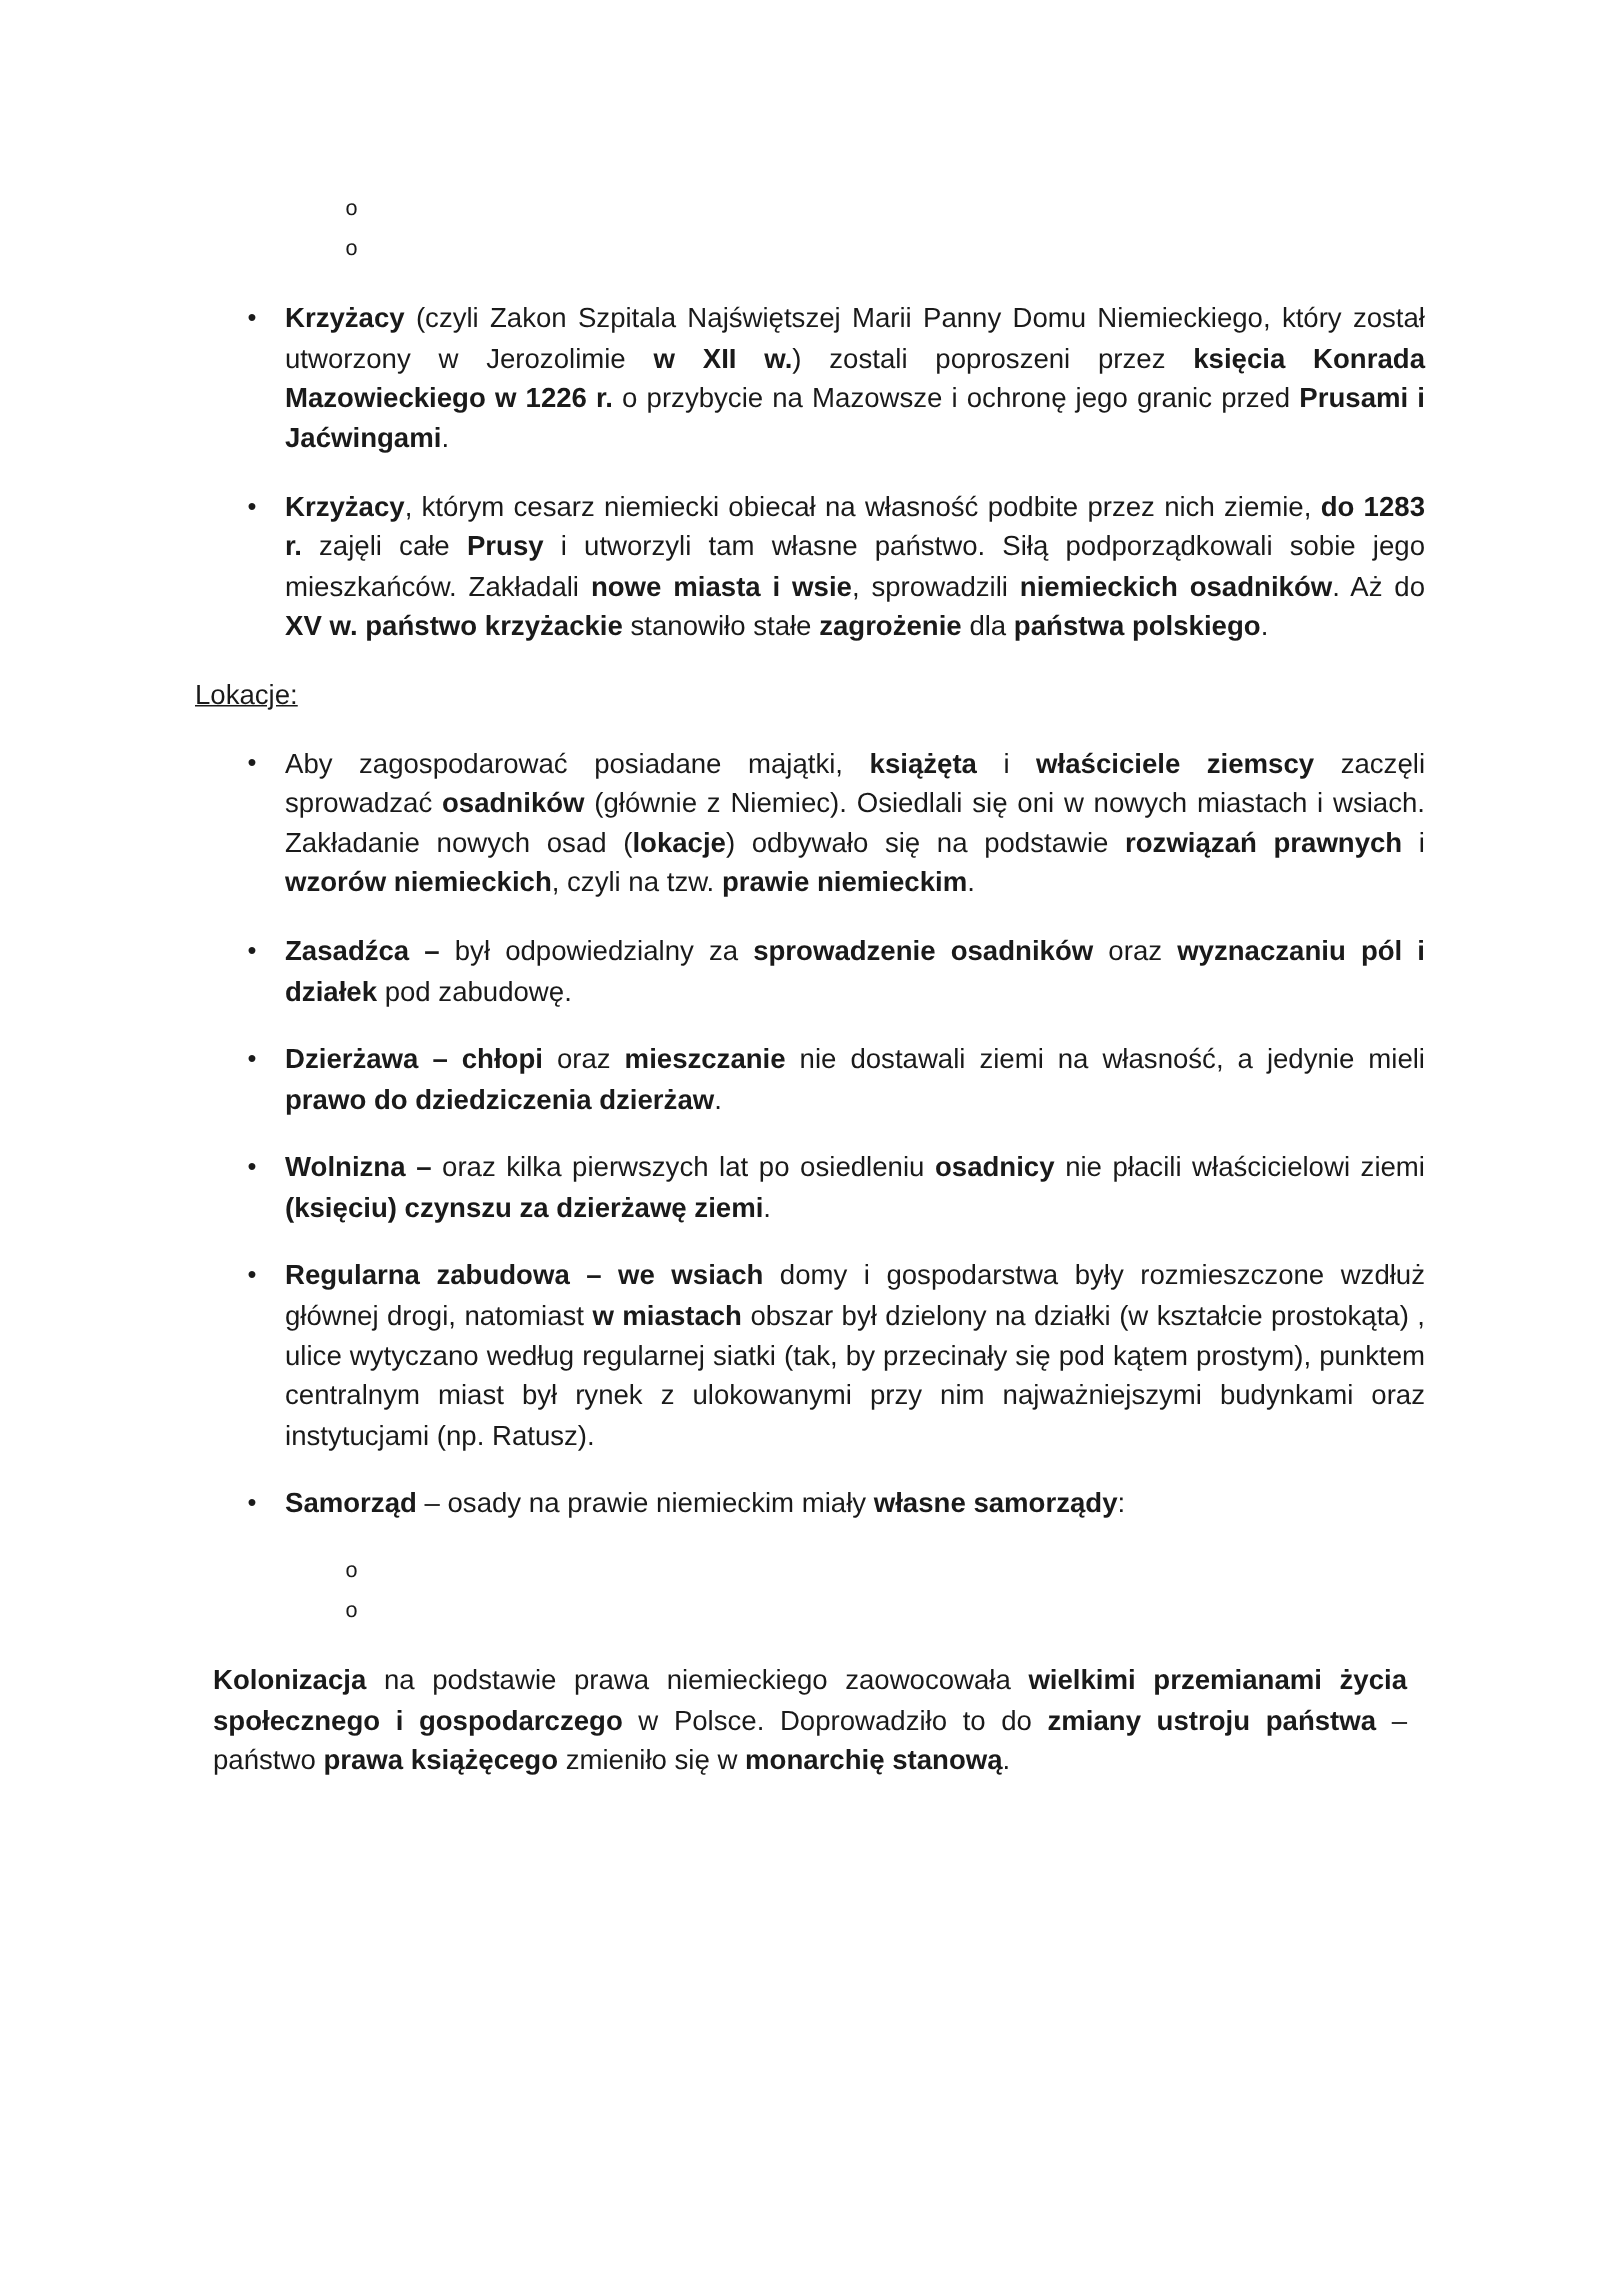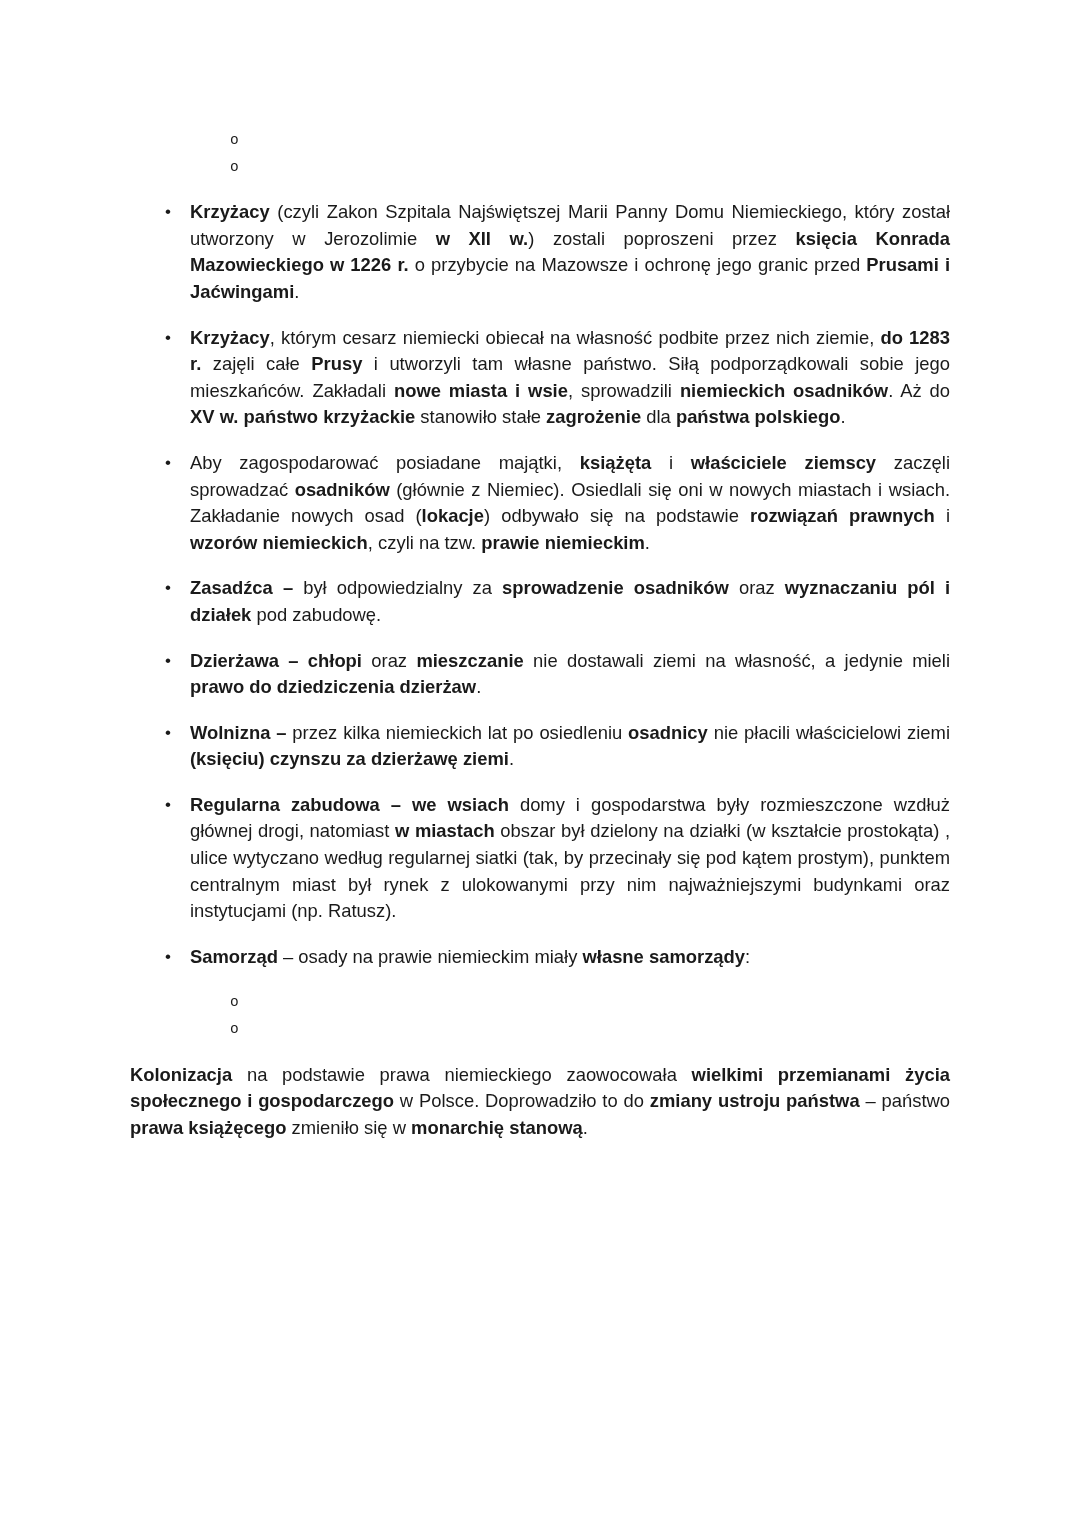--- a/index.html
+++ b/index.html
@@ -34,21 +34,21 @@
     width: 132px;
     padding-left: 100px;
     font-family: "Liberation Mono", monospace;
     font-size: 14.5px;
   }
   .body { flex: 1 1 auto; text-align: justify; }
   .heading {
     text-decoration: underline;
     margin: 0 0 19px 0;
   }
-  .closing { text-align: justify; margin: 0; }
+  .closing { text-align: justify; margin: 12px; }
   .rb { font-weight: bold; }
 </style>
 </head>
 <body>
 
 <div class="page">
 
   <div class="sublist">
     <div class="li l2">
       <div class="marker">o</div>
@@ -61,39 +61,40 @@
   <div class="li l1">
     <div class="marker">•</div>
     <div class="body"><span class="rb">Krzyżacy</span><span> (czyli Zakon Szpitala Najświętszej Marii Panny Domu Niemieckiego, który został utworzony w Jerozolimie </span><span class="rb">w XII w.</span><span>) zostali poproszeni przez </span><span class="rb">księcia Konrada Mazowieckiego w 1226 r.</span><span> o przybycie na Mazowsze i ochronę jego granic przed </span><span class="rb">Prusami i Jaćwingami</span><span>.</span></div>
   </div>
 
   <div class="li l1">
     <div class="marker">•</div>
     <div class="body"><span class="rb">Krzyżacy</span><span>, którym cesarz niemiecki obiecał na własność podbite przez nich ziemie, </span><span class="rb">do 1283 r.</span><span> zajęli całe </span><span class="rb">Prusy</span><span> i utworzyli tam własne państwo. Siłą podporządkowali sobie jego mieszkańców. Zakładali </span><span class="rb">nowe miasta i wsie</span><span>, sprowadzili </span><span class="rb">niemieckich osadników</span><span>. Aż do </span><span class="rb">XV w.</span><span> </span><span class="rb">państwo krzyżackie</span><span> stanowiło stałe </span><span class="rb">zagrożenie</span><span> dla </span><span class="rb">państwa polskiego</span><span>.</span></div>
   </div>
 
+  <div class="heading">Lokacje:</div>
 
   <div class="li l1">
     <div class="marker">•</div>
     <div class="body"><span>Aby zagospodarować posiadane majątki, </span><span class="rb">książęta</span><span> i </span><span class="rb">właściciele ziemscy</span><span> zaczęli sprowadzać </span><span class="rb">osadników</span><span> (głównie z Niemiec). Osiedlali się oni w nowych miastach i wsiach. Zakładanie nowych osad (</span><span class="rb">lokacje</span><span>) odbywało się na podstawie </span><span class="rb">rozwiązań prawnych</span><span> i </span><span class="rb">wzorów niemieckich</span><span>, czyli na tzw. </span><span class="rb">prawie niemieckim</span><span>.</span></div>
   </div>
 
   <div class="li l1">
     <div class="marker">•</div>
     <div class="body"><span class="rb">Zasadźca –</span><span> był odpowiedzialny za </span><span class="rb">sprowadzenie osadników</span><span> oraz </span><span class="rb">wyznaczaniu pól i działek</span><span> pod zabudowę.</span></div>
   </div>
 
   <div class="li l1">
     <div class="marker">•</div>
     <div class="body"><span class="rb">Dzierżawa – chłopi</span><span> oraz </span><span class="rb">mieszczanie</span><span> nie dostawali ziemi na własność, a jedynie mieli </span><span class="rb">prawo do dziedziczenia dzierżaw</span><span>.</span></div>
   </div>
 
   <div class="li l1">
     <div class="marker">•</div>
-    <div class="body"><span class="rb">Wolnizna –</span><span> przez kilka niemieckich lat po osiedleniu </span><span class="rb">osadnicy</span><span> nie płacili właścicielowi ziemi </span><span class="rb">(księciu) czynszu za dzierżawę ziemi</span><span>.</span></div>
+    <div class="body"><span class="rb">Wolnizna –</span><span> oraz kilka pierwszych lat po osiedleniu </span><span class="rb">osadnicy</span><span> nie płacili właścicielowi ziemi </span><span class="rb">(księciu) czynszu za dzierżawę ziemi</span><span>.</span></div>
   </div>
 
   <div class="li l1">
     <div class="marker">•</div>
     <div class="body"><span class="rb">Regularna zabudowa – we wsiach</span><span> domy i gospodarstwa były rozmieszczone wzdłuż głównej drogi, natomiast </span><span class="rb">w miastach</span><span> obszar był dzielony na działki (w kształcie prostokąta) , ulice wytyczano według regularnej siatki (tak, by przecinały się pod kątem prostym), punktem centralnym miast był rynek z ulokowanymi przy nim najważniejszymi budynkami oraz instytucjami (np. Ratusz).</span></div>
   </div>
 
   <div class="li l1">
     <div class="marker">•</div>
     <div class="body"><span class="rb">Samorząd</span><span> – osady na prawie niemieckim miały </span><span class="rb">własne samorządy</span><span>:</span></div>

